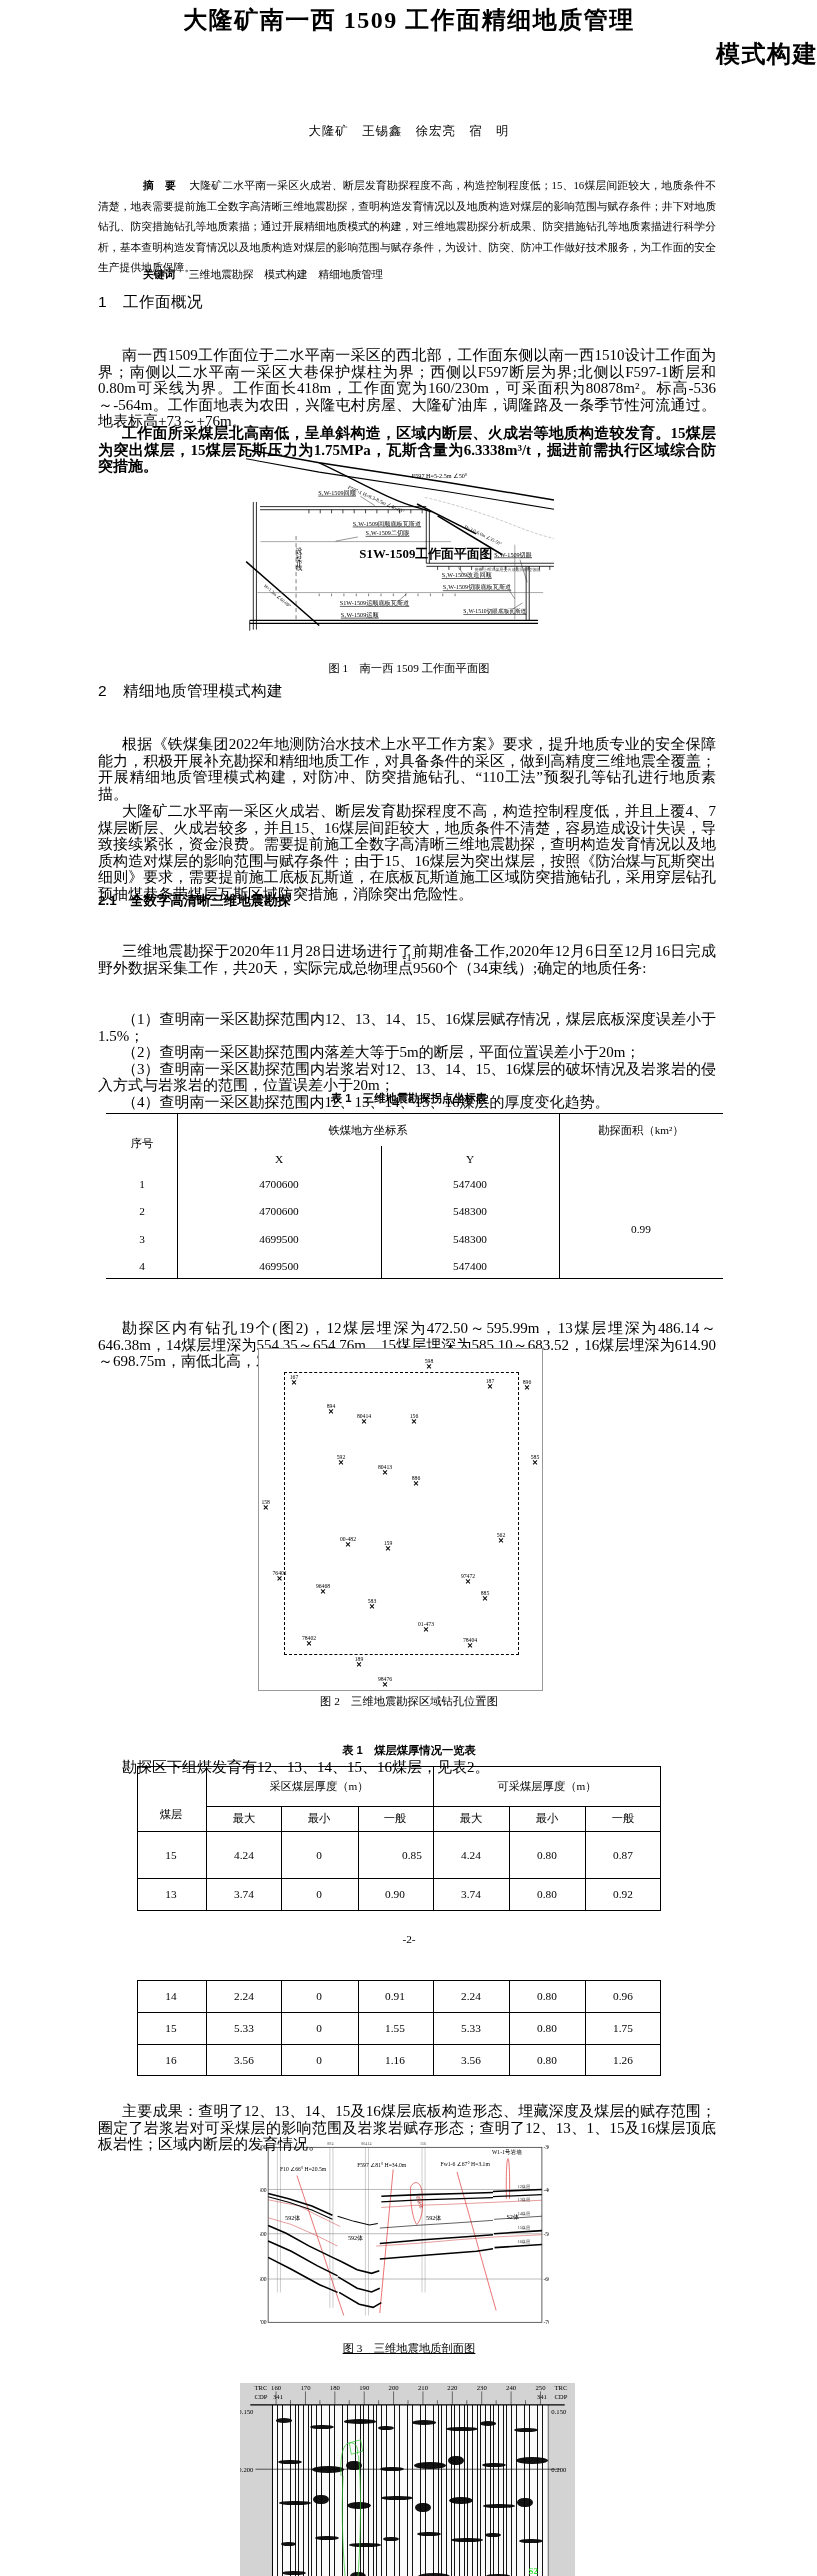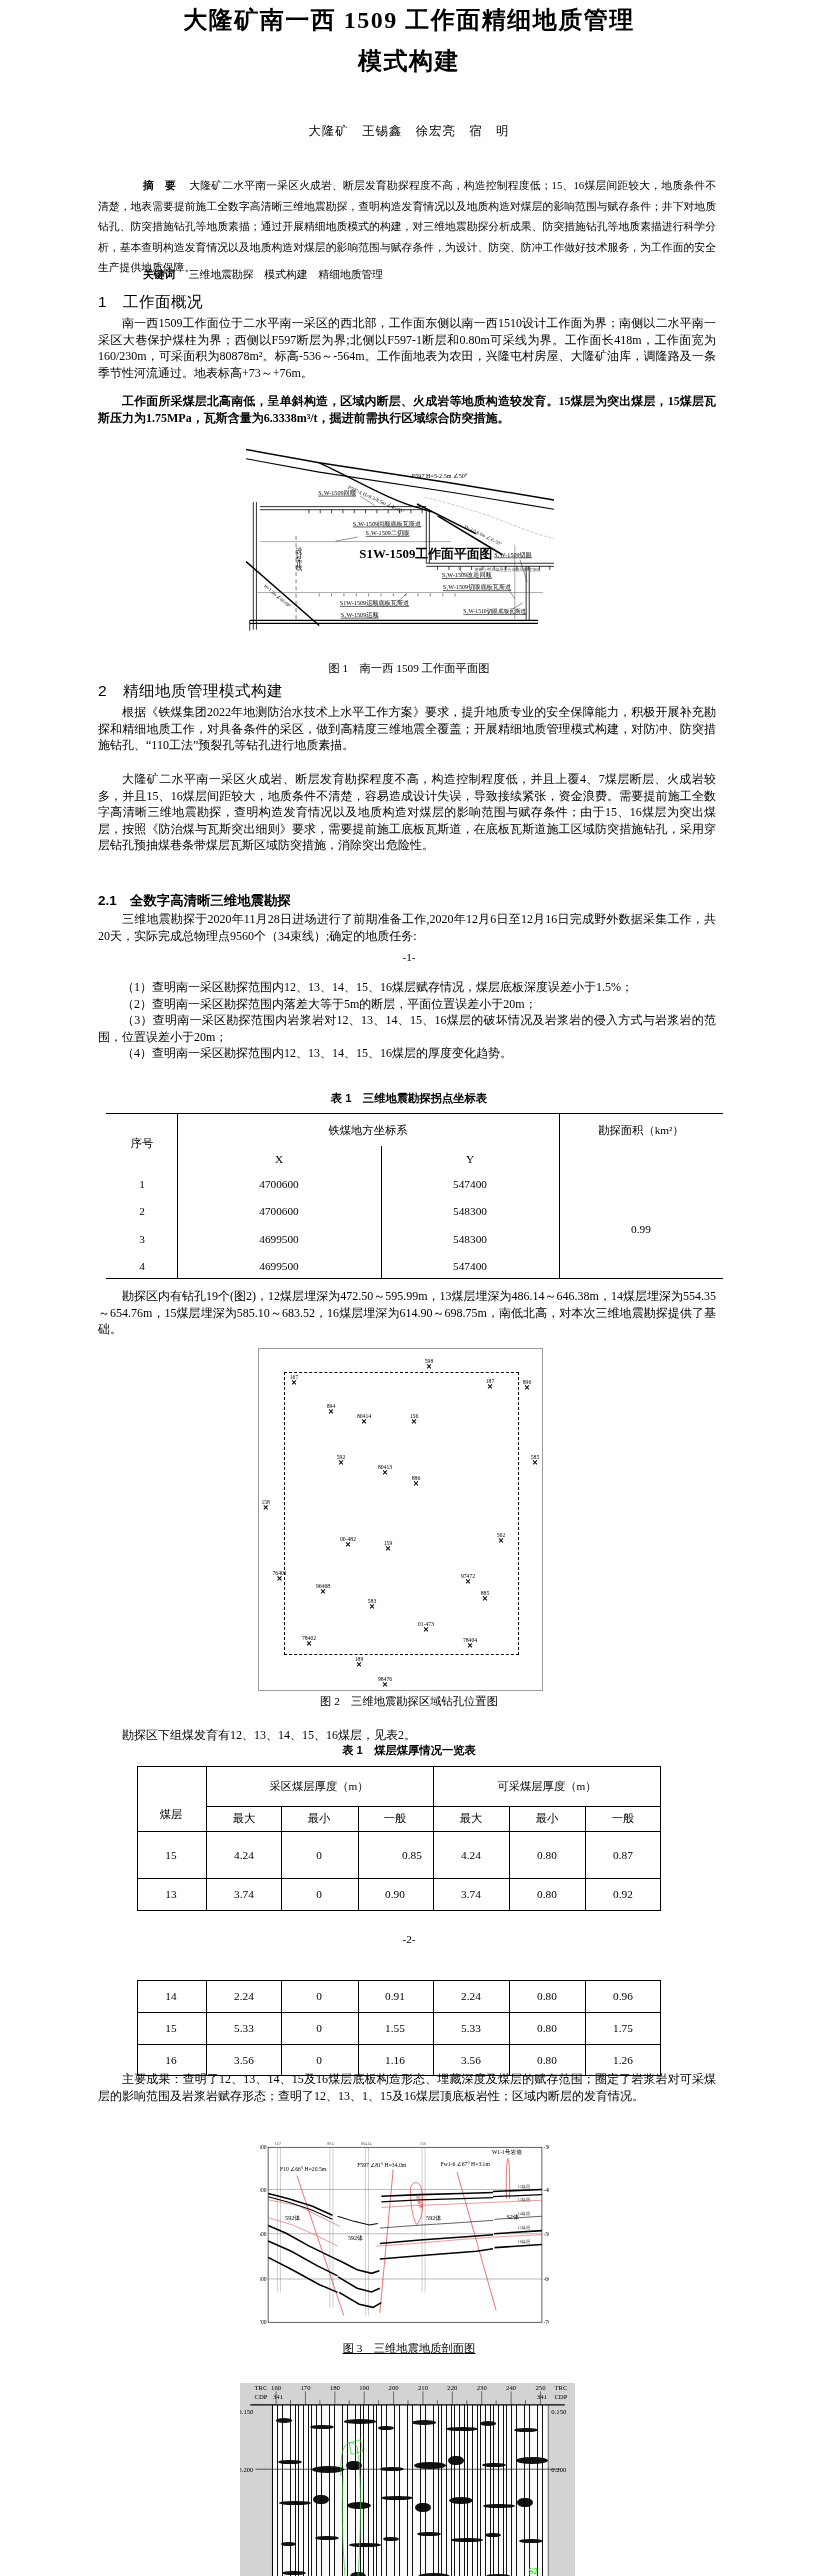--- a/index.html
+++ b/index.html
@@ -6,21 +6,21 @@
   .page{position:relative;width:818px;height:3806px;background:#fff;color:#000;
         font-family:"Liberation Serif",serif;overflow:hidden;}
   .abs{position:absolute;}
   .title{left:0;width:100%;text-align:center;font-size:24px;font-weight:bold;letter-spacing:1.5px;}
   .authors{left:0;width:100%;text-align:center;font-size:12.4px;letter-spacing:1px;}
   .abstract{left:98px;width:618px;font-size:10.8px;line-height:20.6px;text-align:justify;text-indent:45px;}
   .kw{left:98px;width:618px;font-size:10.8px;text-indent:45px;}
   .blb{font-weight:bold;font-family:"Liberation Sans",sans-serif;margin-right:13.4px;}
   .h1{left:98px;font-family:"Liberation Sans",sans-serif;font-weight:normal;font-size:15.5px;letter-spacing:0.5px;}
   .h2s{left:98px;font-family:"Liberation Sans",sans-serif;font-weight:bold;font-size:13.4px;}
-  .para{left:98px;width:618px;font-size:12px;line-height:16.5px;text-align:justify;text-indent:24px;}
+  .para{left:98px;width:618px;font-size:15px;line-height:16.5px;text-align:justify;text-indent:24px;margin-top:32px;}
   .cap{left:0;width:100%;text-align:center;font-size:11.3px;}
   .pnum{left:0;width:100%;text-align:center;font-size:11.3px;}
   .ttl{left:0;width:100%;text-align:center;font-size:11.3px;font-weight:bold;font-family:"Liberation Sans",sans-serif;}
   .tframe{position:absolute;}
   .hline,.vline{position:absolute;background:#000;}
   .cell{position:absolute;transform:translate(-50%,-50%);font-size:11.3px;white-space:nowrap;}
   .figw{position:absolute;}
   .fig2box{border:0.5px solid #999;background:#fff;}
   .dashrect{position:absolute;border:1px dashed #000;}
   .xm{position:absolute;transform:translateX(-50%);text-align:center;font-size:5.7px;line-height:5.7px;}
@@ -32,21 +32,21 @@
   .wb{position:absolute;background:#000;border-radius:50%;opacity:.93;}
   .vtext{position:absolute;writing-mode:vertical-rl;font-size:6.7px;letter-spacing:4.1px;}
   svg text{font-family:"Liberation Serif",serif;}
 </style>
 </head>
 <body>
 
 <div class="page">
 
   <div class="abs title" style="top:4.1px;">大隆矿南一西 1509 工作面精细地质管理</div>
-  <div class="abs title" style="top:45px;">模式构建</div>
+  <div class="abs title" style="top:38px;text-align:right;">模式构建</div>
   <div class="abs authors" style="top:123px;">大隆矿　王锡鑫　徐宏亮　宿　明</div>
 
   <div class="abs abstract" style="top:175px;">
     <span class="blb">摘　要</span><span>大隆矿二水平南一采区火成岩、断层发育勘探程度不高，构造控制程度低；15、16煤层间距较大，地质条件不清楚，地表需要提前施工全数字高清晰三维地震勘探，查明构造发育情况以及地质构造对煤层的影响范围与赋存条件；井下对地质钻孔、防突措施钻孔等地质素描；通过开展精细地质模式的构建，对三维地震勘探分析成果、防突措施钻孔等地质素描进行科学分析，基本查明构造发育情况以及地质构造对煤层的影响范围与赋存条件，为设计、防突、防冲工作做好技术服务，为工作面的安全生产提供地质保障。</span>
   </div>
   <div class="abs kw" style="top:268px;">
     <span class="blb">关键词</span><span>三维地震勘探　模式构建　精细地质管理</span>
   </div>
 
   <div class="abs h1" style="top:292px;">1　工作面概况</div>

